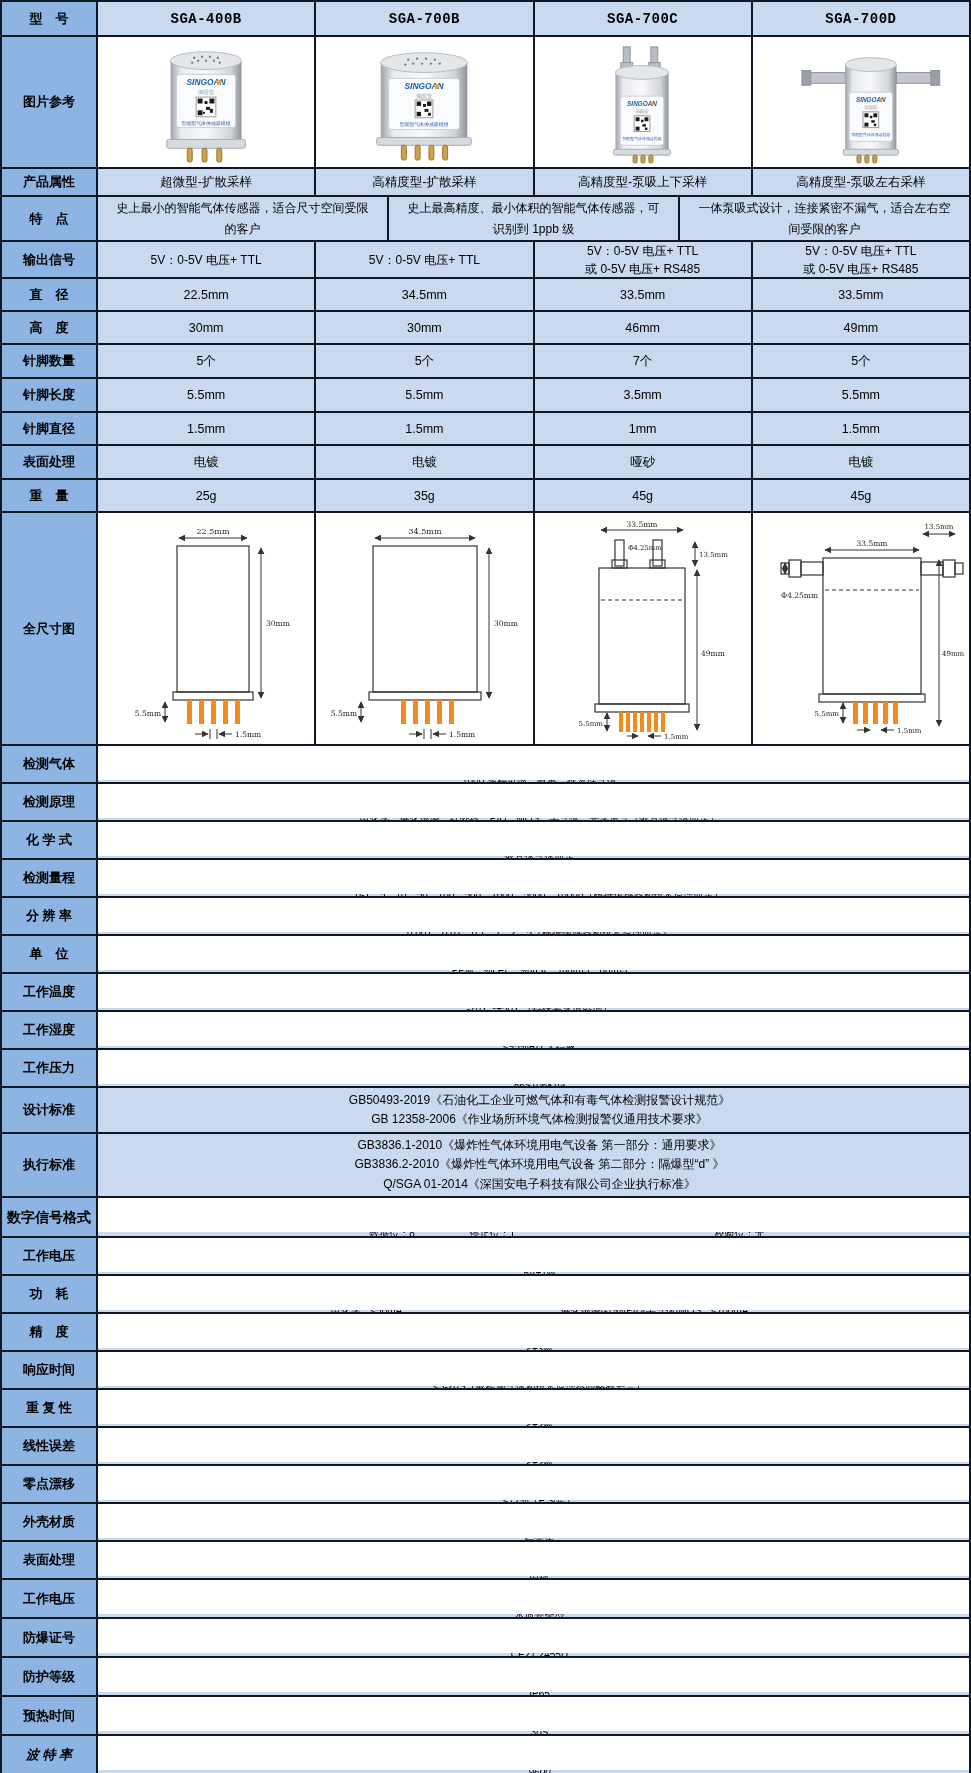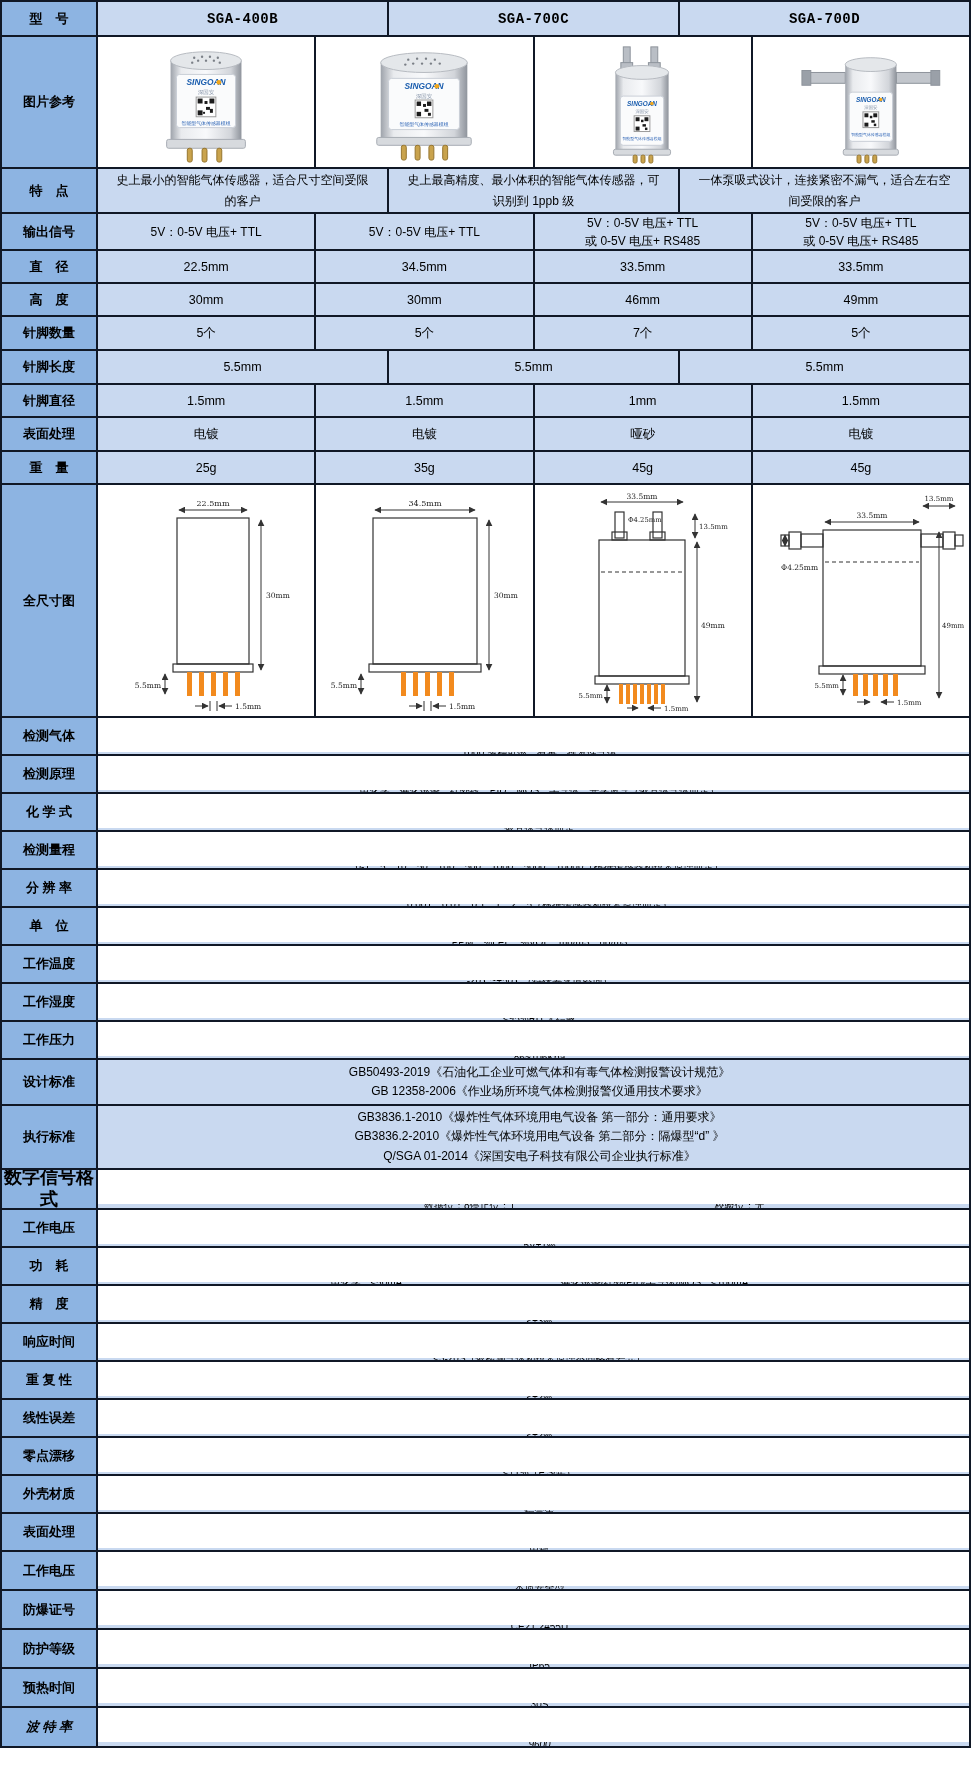--- a/index.html
+++ b/index.html
@@ -3,48 +3,49 @@
 <meta charset="utf-8">
 <style>
   html,body{margin:0;padding:0;background:#fff;color:#000;font-family:"Liberation Sans",sans-serif;}
   .tbl{width:971px;border:2px solid #101826;box-sizing:border-box;}
   .row{display:flex;}
   .row>div{box-sizing:border-box;border-right:2px solid #101826;border-bottom:2px solid #101826;
            display:flex;align-items:center;justify-content:center;overflow:hidden;}
   .row>div:last-child{border-right:none;}
   .row.last>div{border-bottom:none;font-style:italic;}
   .lab{width:96px;min-width:96px;background:#8DB4E2;font-weight:bold;font-size:13px;text-align:center;line-height:1.2;}
-  .lab.sm{font-size:18px;text-align:center;}
+  .lab.sm{font-size:14px;text-align:center;}
   .val{flex:1;background:#C9D9F0;font-size:12.5px;text-align:center;}
   .white{background:#fff;}
   .mdl{font-family:"Liberation Mono","DejaVu Sans Mono",monospace;font-weight:bold;font-size:14px;letter-spacing:.5px;}
   .feat{font-size:12px;line-height:1.75;padding:2px 18px;}
   .two{flex-direction:column;line-height:1.5;font-size:12px;}
   .wide{justify-content:flex-start;text-align:left;padding-left:12px;font-size:10px;margin-top:34px;}
   .multi{flex-direction:column;align-items:flex-start;justify-content:center;text-align:left;
          padding-left:12px;font-size:12px;line-height:1.62;}
   .parts{justify-content:flex-start;padding-left:12px;gap:0;}
   .parts span{display:inline-block;}
-  .parts .p0{width:155px;text-align:right;}
+  .parts .p0{width:155px;text-align:center;}
   .parts .p1{width:245px;text-align:left;}
   .parts .p2{text-align:center;}
   .pw .p0{width:230px;text-align:left;}
   svg text{font-family:"DejaVu Serif","Liberation Serif",serif;fill:#222;}
   svg .logo{font-family:"Liberation Sans",sans-serif;font-weight:bold;font-style:italic;fill:#1A5DAE;}
   svg .sub{font-family:"Liberation Sans",sans-serif;fill:#8593A8;}
   svg .cap{font-family:"Liberation Sans",sans-serif;fill:#2A62B5;}
 </style>
 </head>
 <body>
 
 <div class="tbl">
 
   <div class="row" style="height:35px">
     <div class="lab">型　号</div>
     <div class="val mdl">SGA-400B</div>
+    <div class="val mdl">SGA-700B</div>
     <div class="val mdl">SGA-700C</div>
     <div class="val mdl">SGA-700D</div>
   </div>
 
   <div class="row" style="height:132px">
     <div class="lab">图片参考</div>
     <div class="val white">
       <svg width="215" height="126" viewBox="0 0 215 128">
         <defs>
             <linearGradient id="mA" x1="0" y1="0" x2="1" y2="0">
@@ -223,20 +224,27 @@
         <rect x="90" y="112" width="56" height="6" rx="2" fill="#d7dade" stroke="#a7acb3"></rect>
         <g fill="#c9a34d" stroke="#94742e">
           <rect x="104" y="118" width="4" height="8" rx="1.5"></rect>
             <rect x="112" y="118" width="4" height="8" rx="1.5"></rect>
             <rect x="120" y="118" width="4" height="8" rx="1.5"></rect>
         </g>
       </svg>
     </div>
   </div>
 
+  <div class="row" style="height:28px">
+    <div class="lab">产品属性</div>
+    <div class="val">超微型-扩散采样</div>
+    <div class="val">高精度型-扩散采样</div>
+    <div class="val">高精度型-泵吸上下采样</div>
+    <div class="val">高精度型-泵吸左右采样</div>
+  </div>
 
   <div class="row" style="height:45px">
     <div class="lab">特　点</div>
     <div class="val feat">史上最小的智能气体传感器，适合尺寸空间受限的客户</div>
     <div class="val feat">史上最高精度、最小体积的智能气体传感器，可识别到 1ppb 级</div>
     <div class="val feat">一体泵吸式设计，连接紧密不漏气，适合左右空间受限的客户</div>
   </div>
 
   <div class="row" style="height:37px">
     <div class="lab">输出信号</div>
@@ -277,20 +285,21 @@
     <div class="val">5个</div>
     <div class="val">5个</div>
     <div class="val">7个</div>
     <div class="val">5个</div>
   </div>
 
   <div class="row" style="height:34px">
     <div class="lab">针脚长度</div>
     <div class="val">5.5mm</div>
     <div class="val">5.5mm</div>
+    <div class="val">3.5mm</div>
     <div class="val">5.5mm</div>
   </div>
 
   <div class="row" style="height:33px">
     <div class="lab">针脚直径</div>
     <div class="val">1.5mm</div>
     <div class="val">1.5mm</div>
     <div class="val">1mm</div>
     <div class="val">1.5mm</div>
   </div>

